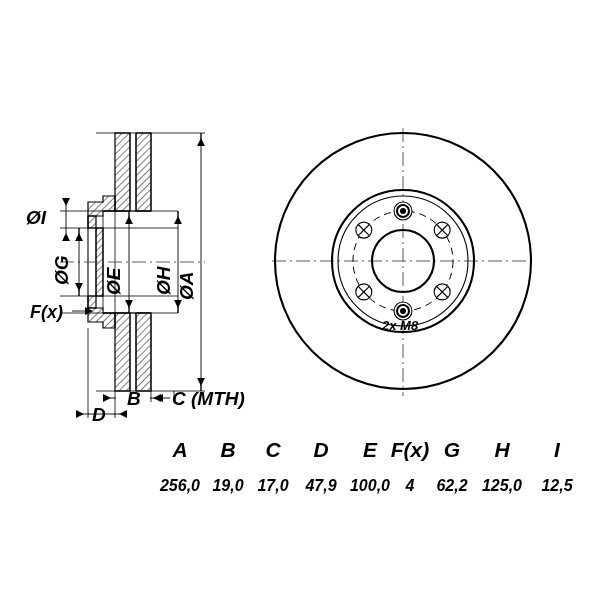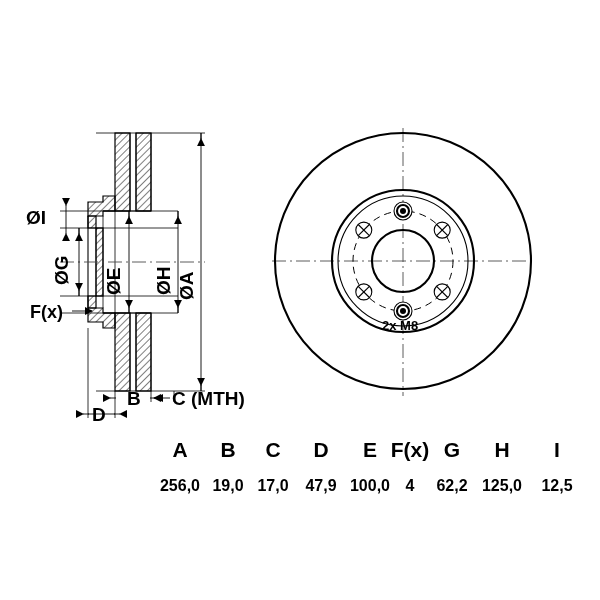--- a/index.html
+++ b/index.html
@@ -14,20 +14,21 @@
     color: #000000;
     overflow: hidden;
     position: relative;
   }
   #drawing-root {
     position: absolute;
     left: 0;
     top: 0;
     width: 600px;
     height: 432px;
+    font-style: italic;
   }
   svg.tech-drawing {
     display: block;
     width: 600px;
     height: 600px;
   }
   .ln {
     stroke: #000000;
     fill: none;
     stroke-width: 1.1;

